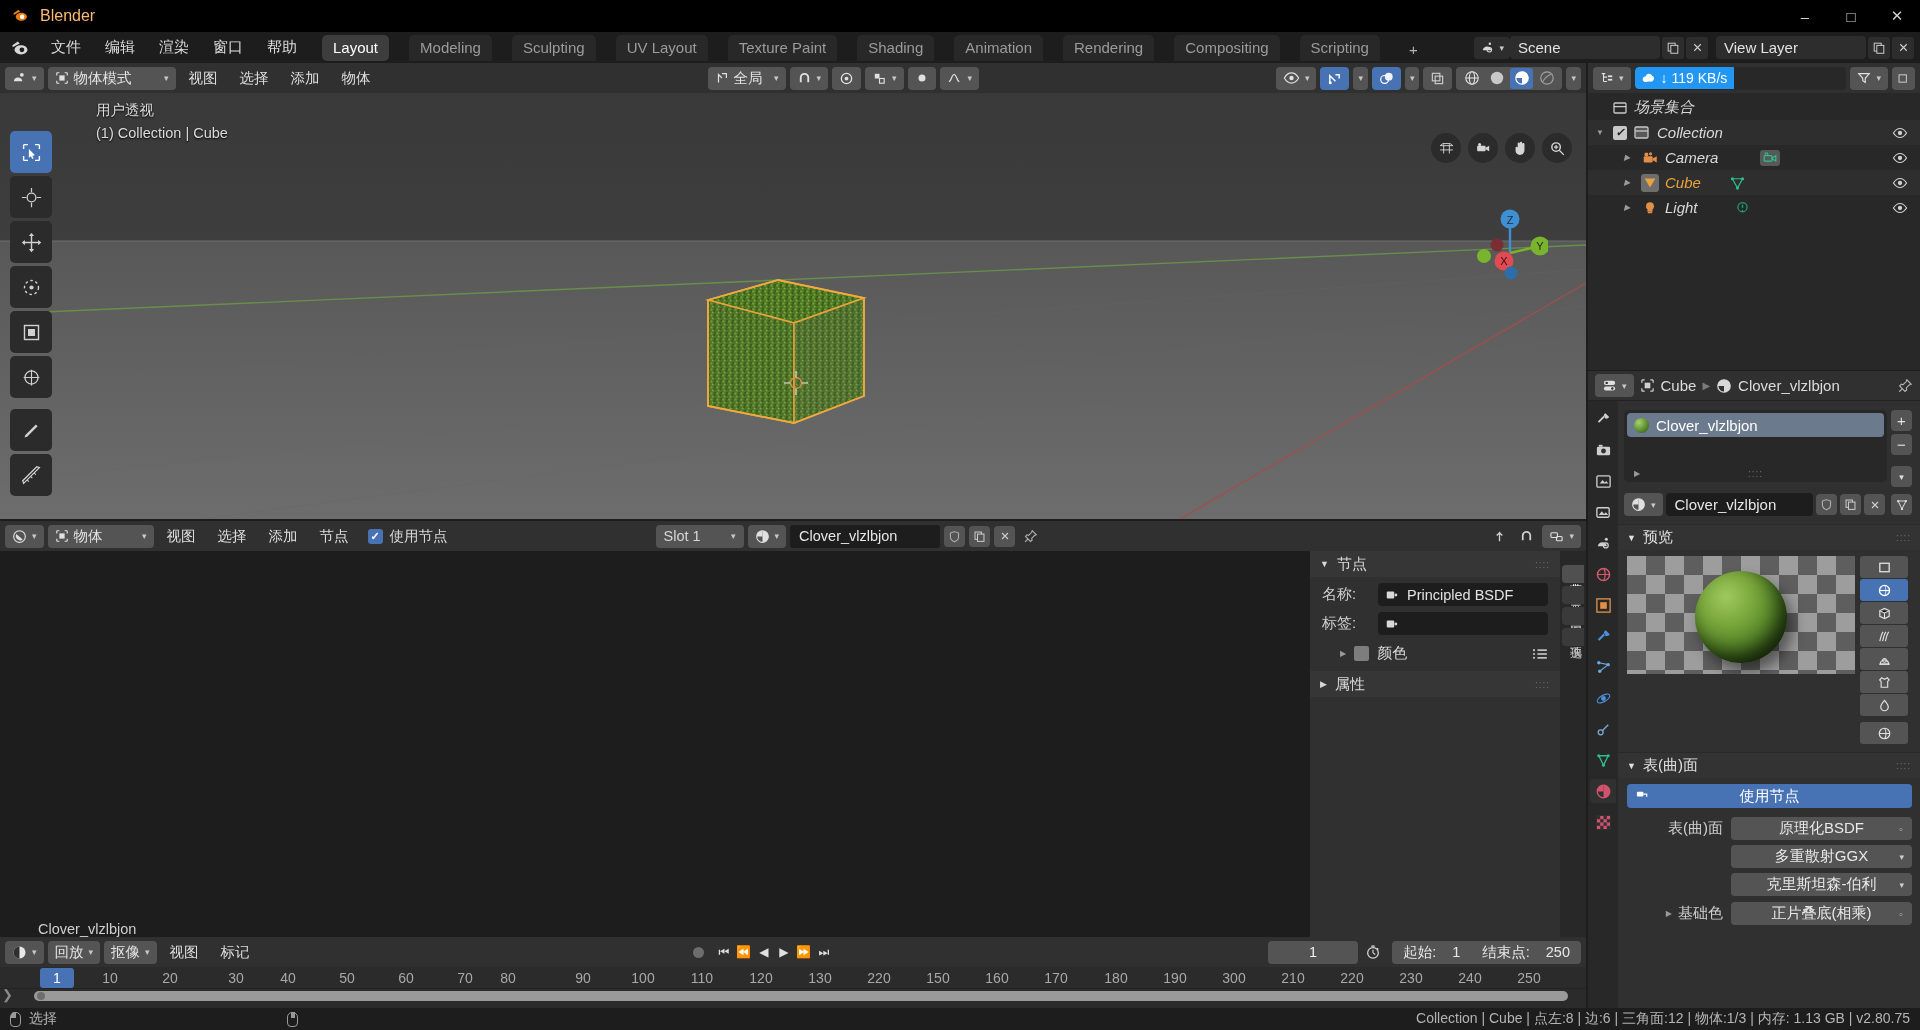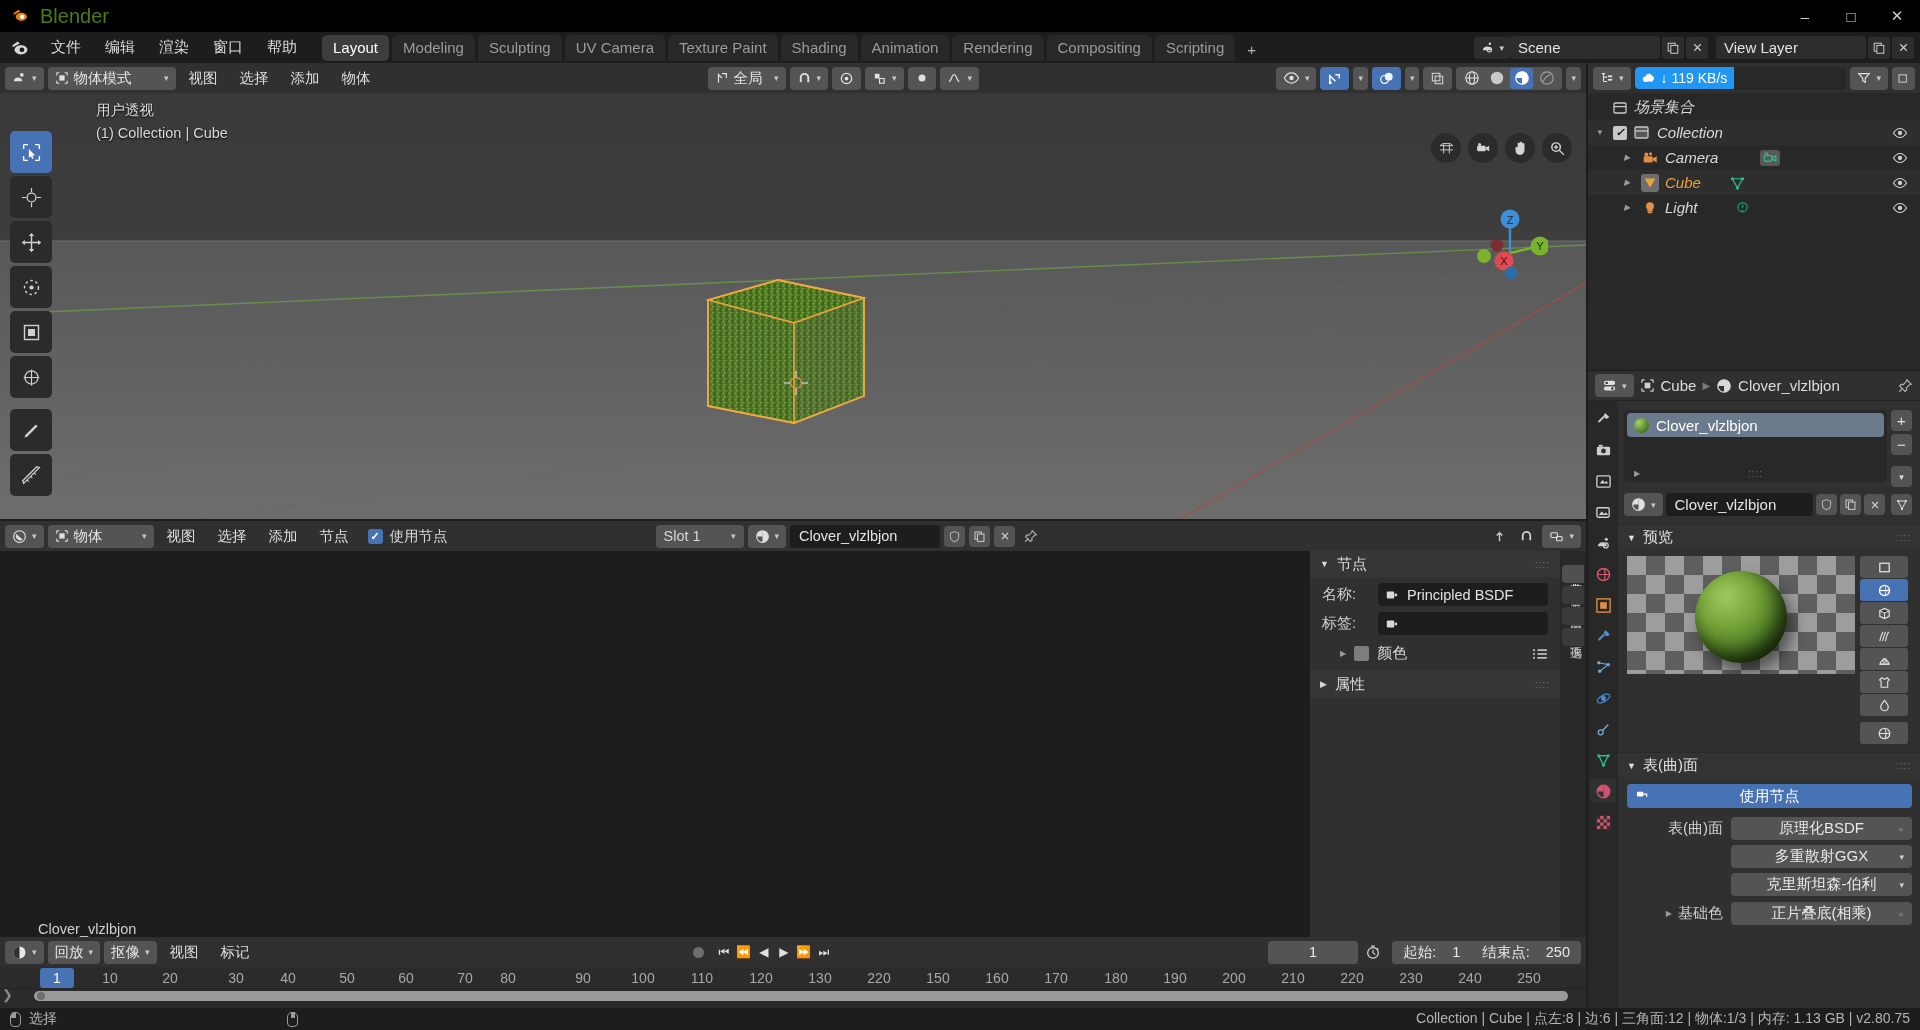--- a/index.html
+++ b/index.html
@@ -11,39 +11,39 @@
     -webkit-font-smoothing:antialiased;
   }
   .app { position:relative; width:1920px; height:1030px; }
 
   
   .titlebar {
     height:32px; background:#000; display:flex; align-items:center;
     padding-left:12px; gap:10px;
   }
   .titlebar .logo { width:18px; height:18px; display:block; }
-  .titlebar .ttl { font-size:20px; color:#4d7c0f; }
+  .titlebar .ttl { font-size:16px; color:#fdba74; }
   .wctl { margin-left:auto; display:flex; height:32px; }
   .wctl div {
     width:46px; height:32px; display:flex; align-items:center;
     justify-content:center; color:#cfcfcf; font-size:15px;
   }
 
   
   .topbar {
     height:31px; background:#1d1d1d; display:flex; align-items:center;
     padding:0 6px; gap:0;
   }
   .bl-icon { width:22px; height:22px; margin:0 8px 0 4px; }
   .menu { display:flex; gap:2px; }
   .menu .mi {
     padding:3px 11px; border-radius:4px; font-size:15px; color:#dcdcdc;
     white-space:nowrap;
   }
-  .ws-tabs { display:flex; gap:3px; margin-left:14px;align-items:flex-end; }
+  .ws-tabs { display:flex; gap:20px; margin-left:14px;align-items:flex-end; }
   .ws {
     padding:4px 11px 5px; border-radius:5px 5px 0 0; font-size:15px;
     color:#9b9b9b; background:#282828; white-space:nowrap;
   }
   .ws.active { background:#3d3d3d; color:#fff; border-radius:5px; }
   .ws.plus { background:transparent; color:#b4b4b4; padding:3px 9px; }
   .scene-block { margin-left:auto; display:flex; align-items:center; gap:0; }
   .pill {
     display:flex; align-items:center; background:#2d2d2d; border-radius:4px;
     height:22px; padding:0 6px; gap:4px;
@@ -384,21 +384,21 @@
       <div class="mi">文件</div>
       <div class="mi">编辑</div>
       <div class="mi">渲染</div>
       <div class="mi">窗口</div>
       <div class="mi">帮助</div>
     </div>
     <div class="ws-tabs">
       <div class="ws active">Layout</div>
       <div class="ws">Modeling</div>
       <div class="ws">Sculpting</div>
-      <div class="ws">UV Camera</div>
+      <div class="ws">UV Layout</div>
       <div class="ws">Texture Paint</div>
       <div class="ws">Shading</div>
       <div class="ws">Animation</div>
       <div class="ws">Rendering</div>
       <div class="ws">Compositing</div>
       <div class="ws">Scripting</div>
       <div class="ws plus">+</div>
     </div>
     <div class="scene-block">
       <div class="pill">
@@ -1375,21 +1375,21 @@
       <span class="tick" style="left:643px">100</span>
       <span class="tick" style="left:702px">110</span>
       <span class="tick" style="left:761px">120</span>
       <span class="tick" style="left:820px">130</span>
       <span class="tick" style="left:879px">220</span>
       <span class="tick" style="left:938px">150</span>
       <span class="tick" style="left:997px">160</span>
       <span class="tick" style="left:1056px">170</span>
       <span class="tick" style="left:1116px">180</span>
       <span class="tick" style="left:1175px">190</span>
-      <span class="tick" style="left:1234px">200</span>
+      <span class="tick" style="left:1234px">300</span>
       <span class="tick" style="left:1293px">210</span>
       <span class="tick" style="left:1352px">220</span>
       <span class="tick" style="left:1411px">230</span>
       <span class="tick" style="left:1470px">240</span>
       <span class="tick" style="left:1529px">250</span>
     </div>
     <div class="tl-scroll">
       <span class="arrow">❯</span>
       <div class="bar"></div>
       <div class="knob"></div>

